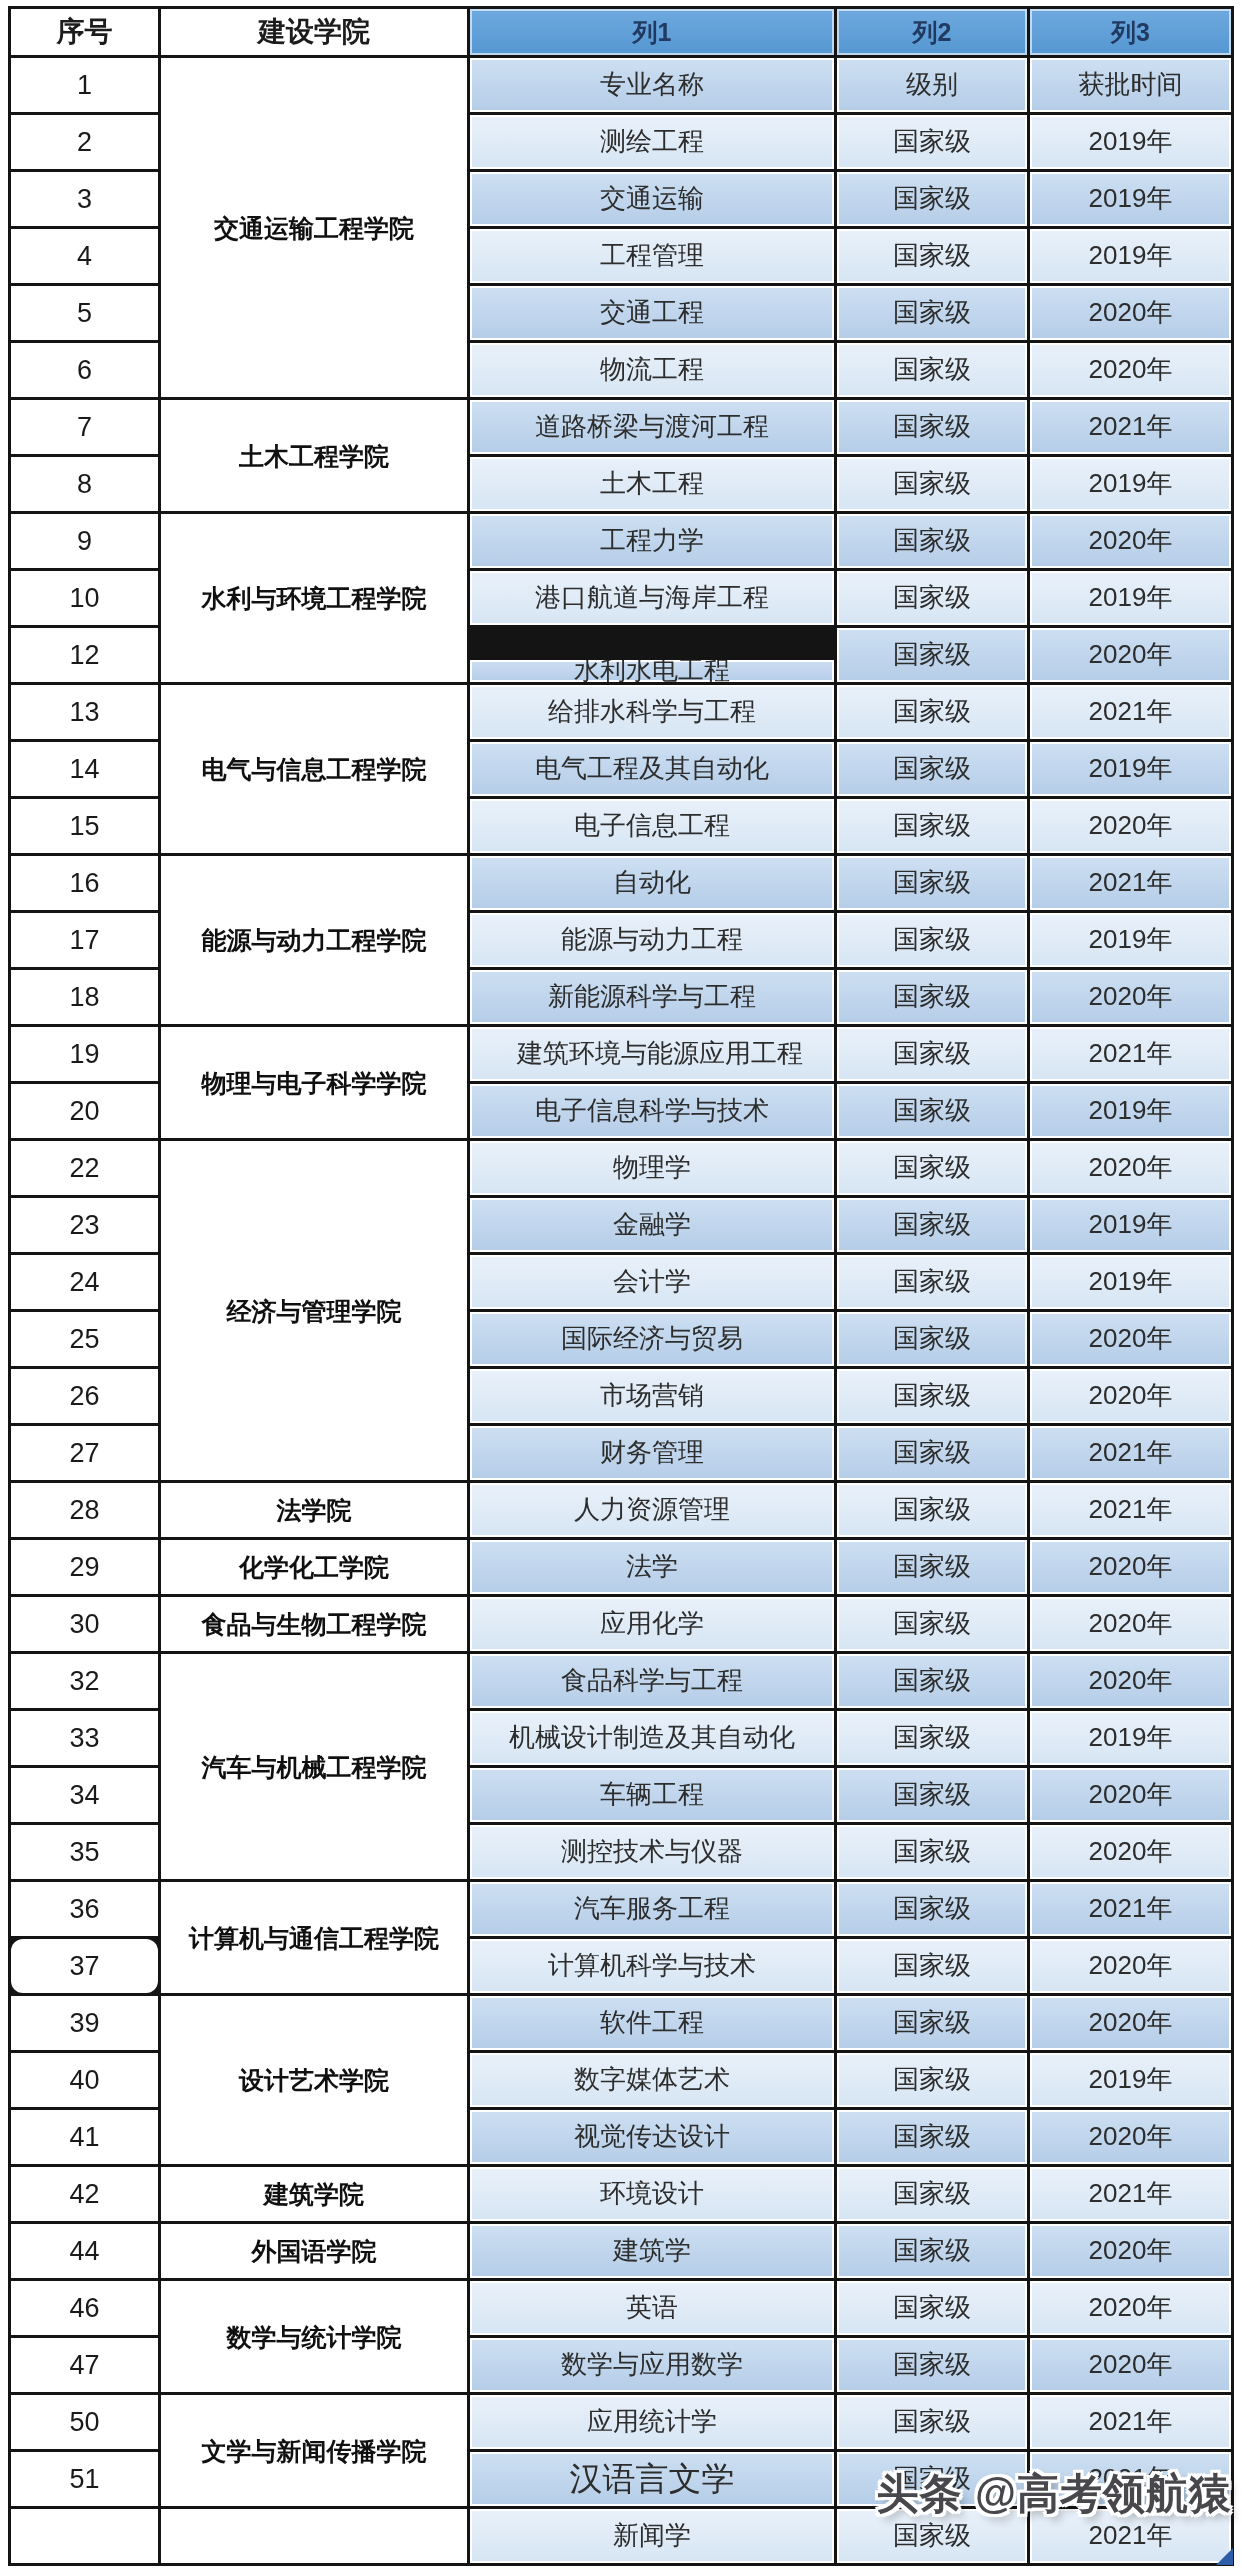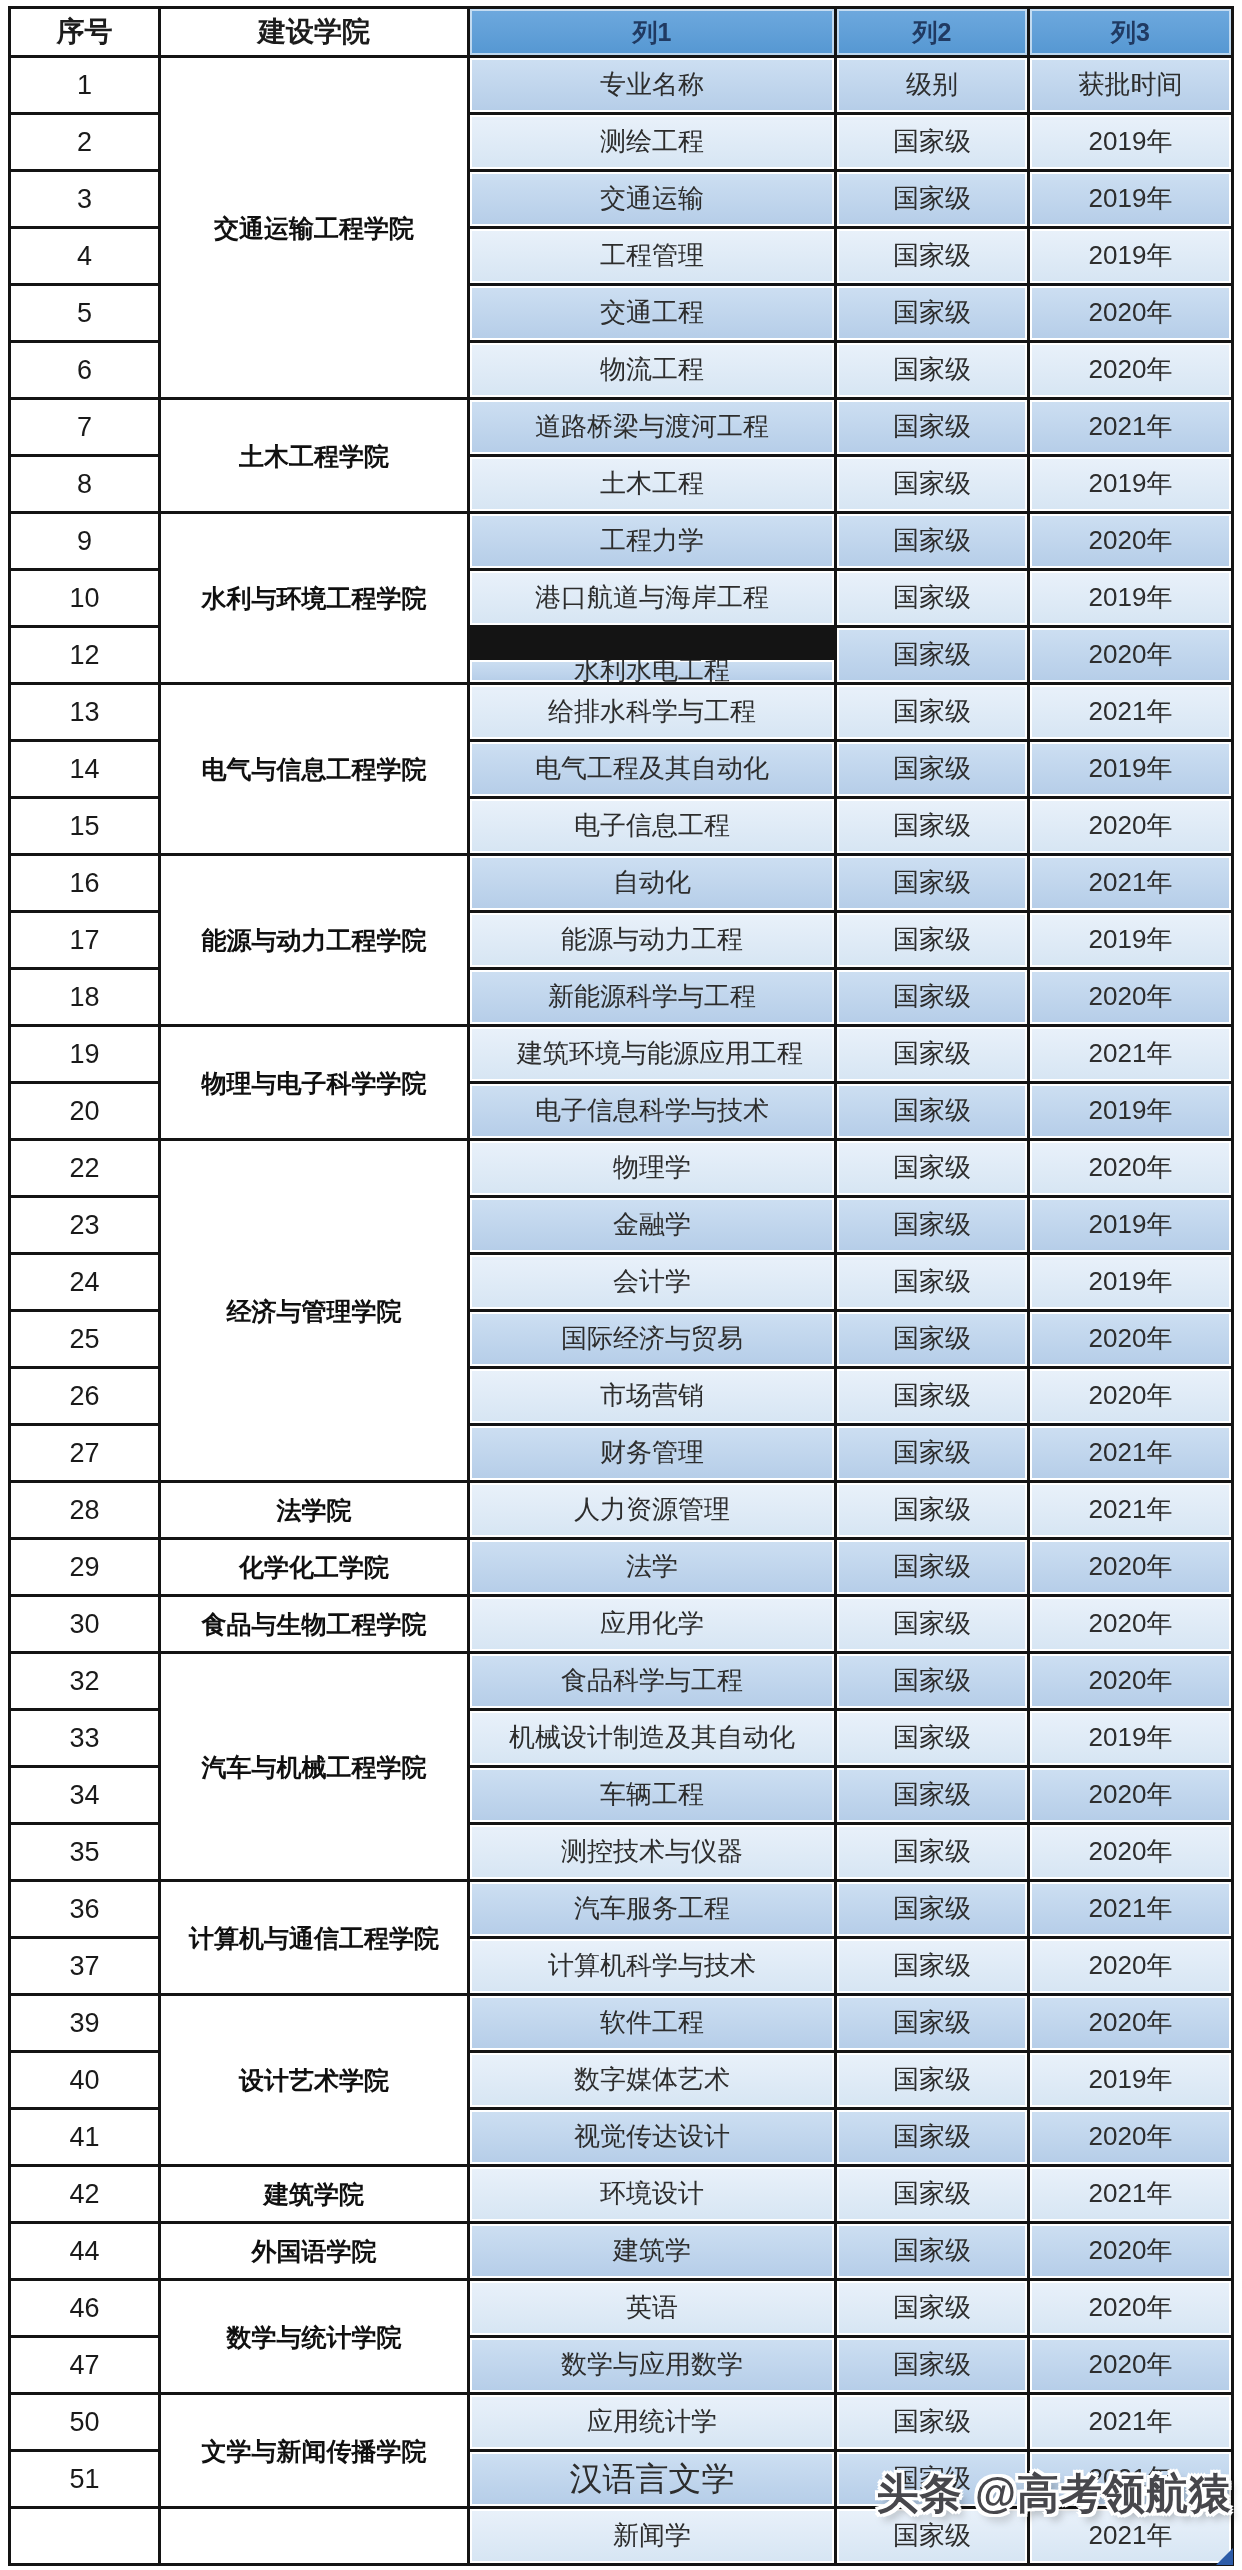--- a/index.html
+++ b/index.html
@@ -188,21 +188,21 @@
     <div class="cell data dark" style="grid-area: 32 / 4;">国家级</div>
     <div class="cell data dark" style="grid-area: 32 / 5;">2020年</div>
     <div class="cell white serial" style="grid-area: 33 / 1;">35</div>
     <div class="cell data light" style="grid-area: 33 / 3;">测控技术与仪器</div>
     <div class="cell data light" style="grid-area: 33 / 4;">国家级</div>
     <div class="cell data light" style="grid-area: 33 / 5;">2020年</div>
     <div class="cell white serial" style="grid-area: 34 / 1;">36</div>
     <div class="cell data dark" style="grid-area: 34 / 3;">汽车服务工程</div>
     <div class="cell data dark" style="grid-area: 34 / 4;">国家级</div>
     <div class="cell data dark" style="grid-area: 34 / 5;">2021年</div>
-    <div class="cell white serial" style="grid-area: 35 / 1;">37</div>
+    <div class="cell white serial" style="grid-area: 35 / 1; border-radius: 12px;">37</div>
     <div class="cell data light" style="grid-area: 35 / 3;">计算机科学与技术</div>
     <div class="cell data light" style="grid-area: 35 / 4;">国家级</div>
     <div class="cell data light" style="grid-area: 35 / 5;">2020年</div>
     <div class="cell white serial" style="grid-area: 36 / 1;">39</div>
     <div class="cell data dark" style="grid-area: 36 / 3;">软件工程</div>
     <div class="cell data dark" style="grid-area: 36 / 4;">国家级</div>
     <div class="cell data dark" style="grid-area: 36 / 5;">2020年</div>
     <div class="cell white serial" style="grid-area: 37 / 1;">40</div>
     <div class="cell data light" style="grid-area: 37 / 3;">数字媒体艺术</div>
     <div class="cell data light" style="grid-area: 37 / 4;">国家级</div>

